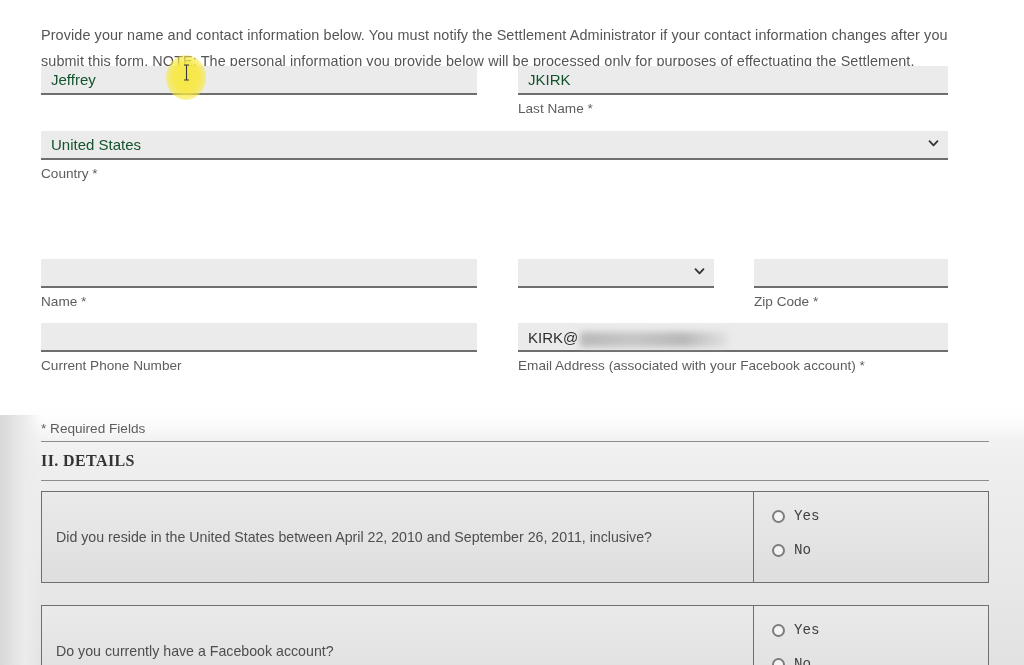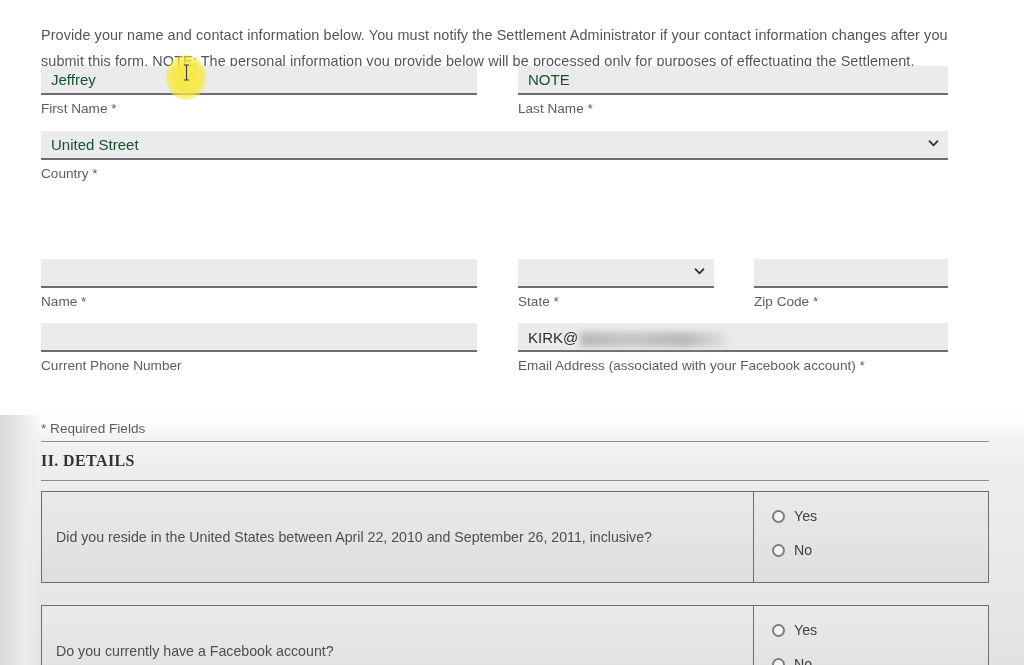--- a/index.html
+++ b/index.html
@@ -173,20 +173,21 @@
     display: flex;
     align-items: center;
     font-size: 14.2px;
     color: #4e4e51;
     line-height: 20px;
   }
   .qanswers {
     flex: 1;
     box-sizing: border-box;
     padding: 16px 0 0 18px;
+    font-family: Liberation Mono, monospace;
   }
   .radio-row {
     display: flex;
     align-items: center;
     margin-bottom: 18px;
     font-size: 14.2px;
     color: #3f3f42;
   }
   .radio {
     width: 13px;
@@ -226,31 +227,30 @@
 </style>
 </head>
 <body>
 
 <div id="page">
 
   <p class="intro">Provide your name and contact information below. You must notify the Settlement Administrator if your contact information changes after you submit this form. NOTE: The personal information you provide below will be processed only for purposes of effectuating the Settlement.</p>
 
   <div class="field" style="left:41px; top:66px; width:436px;">
     <div class="input" placeholder="">Jeffrey</div>
-    <div class="flabel">First Name *</div>
   </div>
 
   <div class="field" style="left:518px; top:66px; width:430px;">
-    <div class="input" placeholder="">NOTE</div>
+    <div class="input" placeholder="">JKIRK</div>
     <div class="flabel">Last Name *</div>
   </div>
 
   <div class="field" style="left:41px; top:131px; width:907px;">
     <div class="select-wrap">
-      <div class="input">United Street</div>
+      <div class="input">United States</div>
       <span class="chev">
         <svg width="11" height="11" viewBox="0 0 11 11">
           <path d="M1.5 3.2 L5.5 7.4 L9.5 3.2" fill="none" stroke="#333" stroke-width="1.8" stroke-linecap="round" stroke-linejoin="round"></path>
         </svg>
       </span>
     </div>
     <div class="flabel">Country *</div>
   </div>
 
 
@@ -261,21 +261,20 @@
 
   <div class="field" style="left:518px; top:259px; width:196px;">
     <div class="select-wrap">
       <div class="input empty"></div>
       <span class="chev">
         <svg width="11" height="11" viewBox="0 0 11 11">
           <path d="M1.5 3.2 L5.5 7.4 L9.5 3.2" fill="none" stroke="#333" stroke-width="1.8" stroke-linecap="round" stroke-linejoin="round"></path>
         </svg>
       </span>
     </div>
-    <div class="flabel">State *</div>
   </div>
 
   <div class="field" style="left:754px; top:259px; width:194px;">
     <div class="input empty" placeholder=""></div>
     <div class="flabel">Zip Code *</div>
   </div>
 
   <div class="field" style="left:41px; top:323px; width:436px;">
     <div class="input empty" placeholder=""></div>
     <div class="flabel">Current Phone Number</div>

